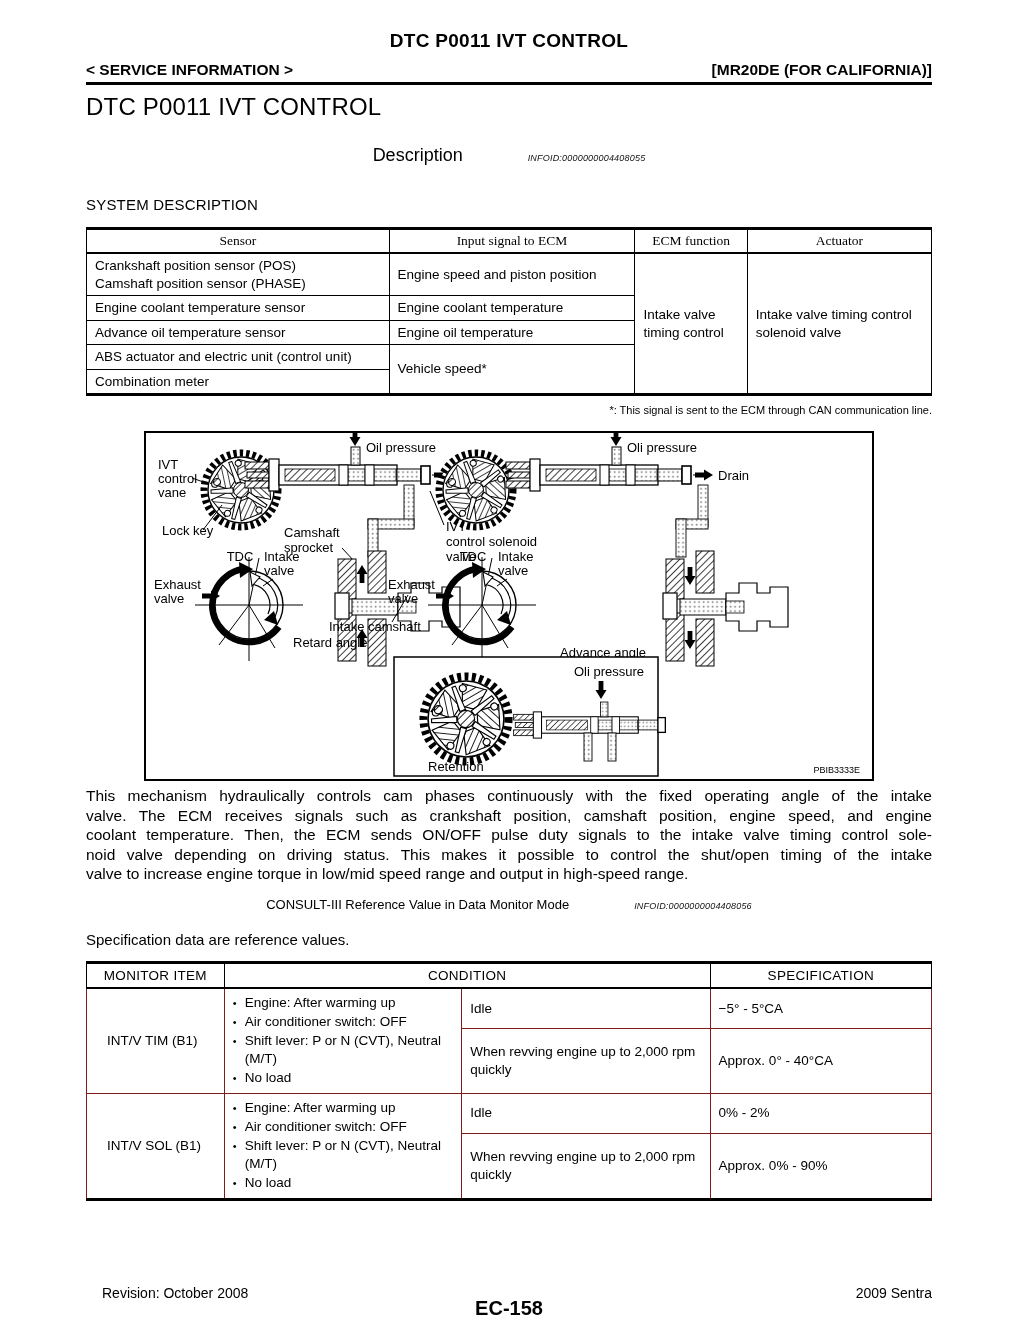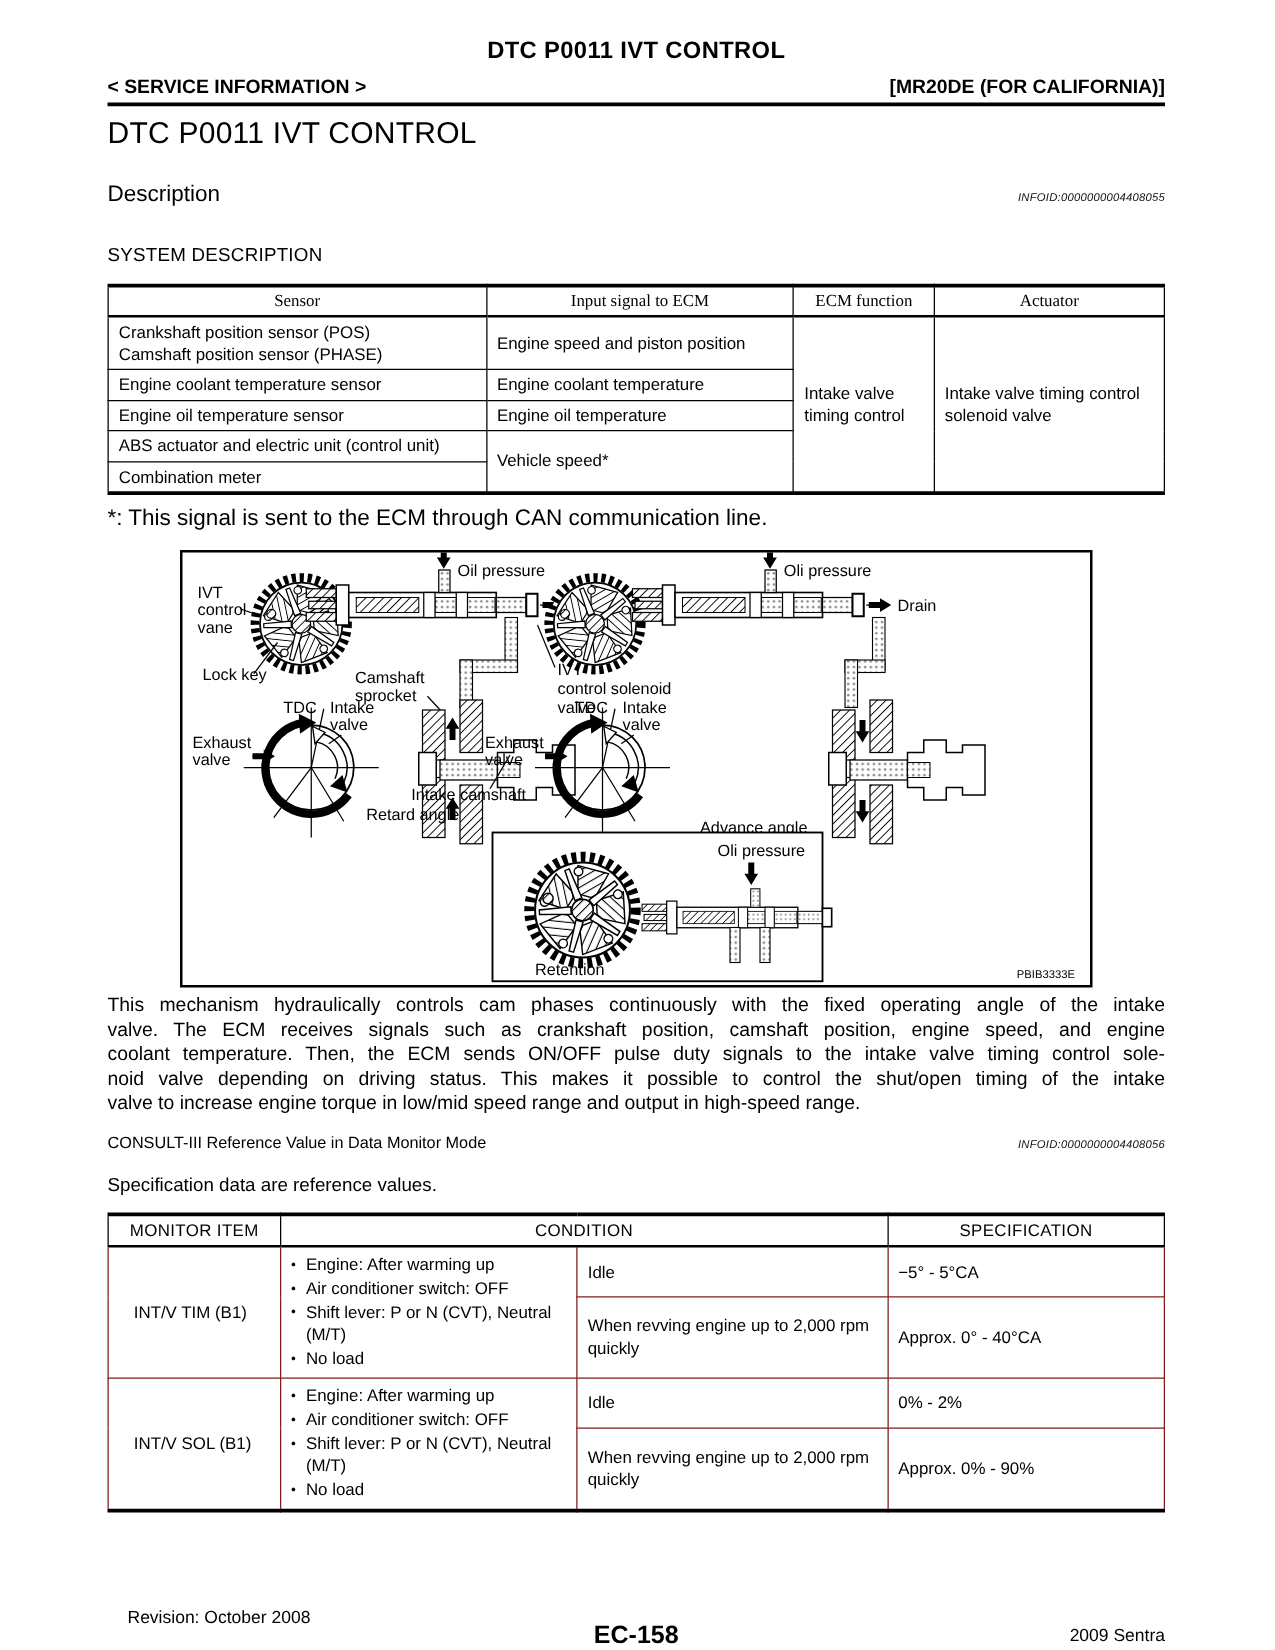--- a/index.html
+++ b/index.html
@@ -6,48 +6,48 @@
   html,body { background:#fff; }
   body {
     width:1020px; height:1320px; position:relative; overflow:hidden;
     font-family:"Liberation Sans", sans-serif; color:#000;
   }
   .page { padding:30px 88px 0 86px; }
   .doc-title { text-align:center; font-size:19px; font-weight:bold; letter-spacing:.3px; }
   .hdr-row { display:flex; justify-content:space-between; align-items:flex-end; margin-top:9px; font-size:15.5px; font-weight:bold; }
   .rule { border-top:3.5px solid #000; margin-top:3px; }
   .h1 { font-size:24px; font-weight:400; margin-top:8px; letter-spacing:.2px; }
-  .sec-head { display:flex; justify-content:space-between; align-items:baseline; margin-top:24px;gap:28px; }
+  .sec-head { display:flex; justify-content:center; align-items:baseline; margin-top:24px;gap:28px; }
   .sec-head .h { font-size:18px; font-weight:400; }
   .consult .h { font-size:13px; }
   .infoid { font-size:9px; font-style:italic; letter-spacing:.2px; color:#111;margin-left:37px; }
   .subhead { font-size:15px; font-weight:500; margin-top:30px; letter-spacing:.2px; }
   table { border-collapse:collapse; width:100%; font-size:13.5px; }
   .t1 { margin-top:14px; border-top:3px solid #000; border-bottom:3px solid #000; }
   .t1 th { font-weight:400; border:1px solid #000; border-bottom:2.5px solid #000; padding:3px 6px; text-align:center;font-family:Liberation Serif, serif; }
   .t1 td { border:1px solid #000; padding:3px 8px; line-height:17.5px; vertical-align:middle; text-align:left; }
-  .fn { font-size:18px; margin-top:8px; }
+  .fn { font-size:11px; margin-top:8px;text-align:right; }
   .fig { width:730px; height:350px; border:2px solid #000; margin:15px auto 0; background:#fff; }
   .para { margin-top:5px; font-size:15.5px; line-height:19.6px; }
   .para .jl { text-align:justify; text-align-last:justify; }
   .para .jl.last { text-align-last:auto; }
   .consult { margin-top:13px; }
   .specnote { margin-top:19px; font-size:15px; }
   .t2 { margin-top:13px; border-top:3px solid #000; border-bottom:3px solid #000; }
   .t2 th { font-weight:400; border:1px solid #000; border-bottom:2.5px solid #000; padding:4px; text-align:center; letter-spacing:.3px; }
   .t2 td { border:1px solid #7f1d1d; }
   .cell-item { padding:4px 4px 4px 20px; vertical-align:middle; }
   .cell-cond { vertical-align:top; padding:5px 6px; }
   .cell-sub { vertical-align:middle; padding:5px 8px; line-height:18px; }
   ul.bl { list-style:none; }
   ul.bl li { padding-left:14px; position:relative; line-height:18px; margin-bottom:1px; }
   ul.bl li::before { content:"\2022"; position:absolute; left:2px; top:0; font-size:11px; }
   .footer { position:absolute; left:86px; right:88px; top:1281px; font-size:14px; }
   .footer .left { position:absolute; left:16px; top:4px; }
-  .footer .right { position:absolute; right:0; top:19px; }
+  .footer .right { position:absolute; right:0; top:4px; }
   .footer .pageno { position:absolute; left:50%; transform:translateX(-50%); top:16px; font-size:20px; font-weight:bold; }
   svg text { font-family:"Liberation Sans", sans-serif; font-size:13px; fill:#000; }
   svg text.small { font-size:9px; }
 </style>
 </head>
 <body>
 
 <div class="page">
 
   <div class="doc-title">DTC P0011 IVT CONTROL</div>
@@ -89,21 +89,21 @@
         </td>
         <td>Engine speed and piston position</td>
         <td rowspan="5">Intake valve timing control</td>
         <td rowspan="5">Intake valve timing control solenoid valve</td>
       </tr>
       <tr>
         <td>Engine coolant temperature sensor</td>
         <td>Engine coolant temperature</td>
       </tr>
       <tr>
-        <td>Engine oil temperature sensor</td>
+        <td>Advance oil temperature sensor</td>
         <td>Engine oil temperature</td>
       </tr>
       <tr>
         <td>ABS actuator and electric unit (control unit)</td>
         <td rowspan="2">Vehicle speed*</td>
       </tr>
       <tr>
         <td>Combination meter</td>
       </tr>
     </tbody>

